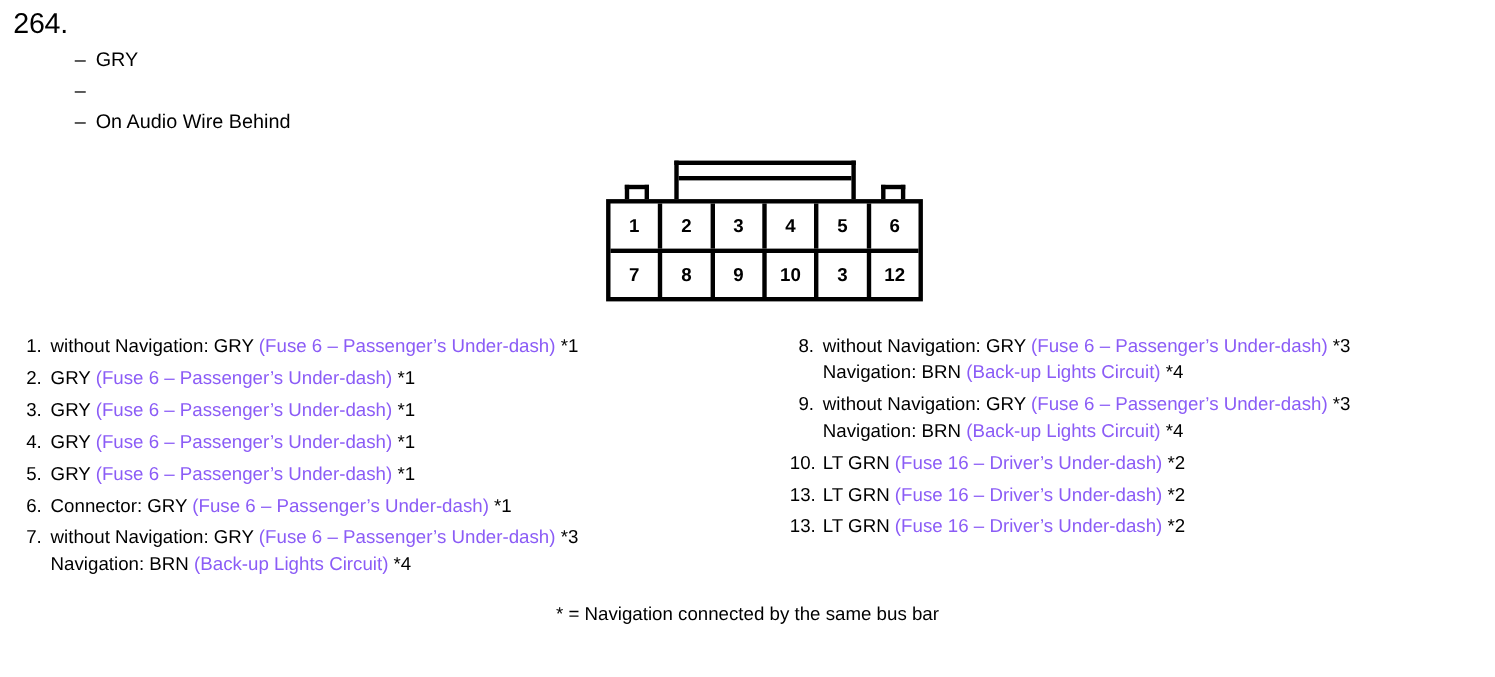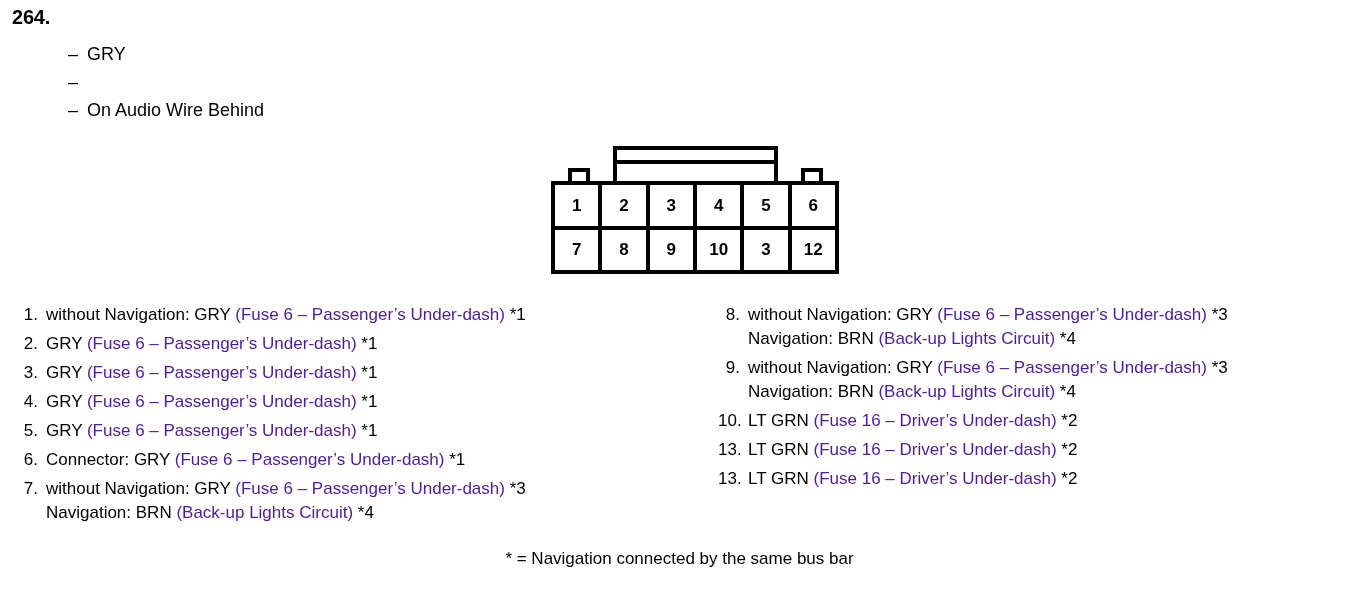--- a/index.html
+++ b/index.html
@@ -19,22 +19,22 @@
   
   .header {
     position: absolute;
     left: 12px;
     top: 6px;
     display: flex;
     align-items: baseline;
     gap: 14px;
   }
   .header-num {
-    font-size: 20px;
-    font-weight: bold;
+    font-size: 26px;
+    font-weight: normal;
     letter-spacing: -0.2px;
   }
   .header-title {
     font-size: 20px;
     font-weight: bold;
     letter-spacing: -0.2px;
   }
 
   .attrs {
     position: absolute;
@@ -141,21 +141,21 @@
     padding-right: 8px;
     box-sizing: border-box;
     line-height: 24px;
     white-space: nowrap;
   }
   .pin-text {
     flex: 1 1 auto;
     line-height: 24px;
   }
   .pin-line { white-space: nowrap; }
-  .blue { color: #4c1d95; }
+  .blue { color: #8b5cf6; }
 
   
   .footnote {
     position: absolute;
     left: 0;
     top: 549px;
     width: 1359px;
     text-align: center;
     font-size: 17px;
     white-space: nowrap;

